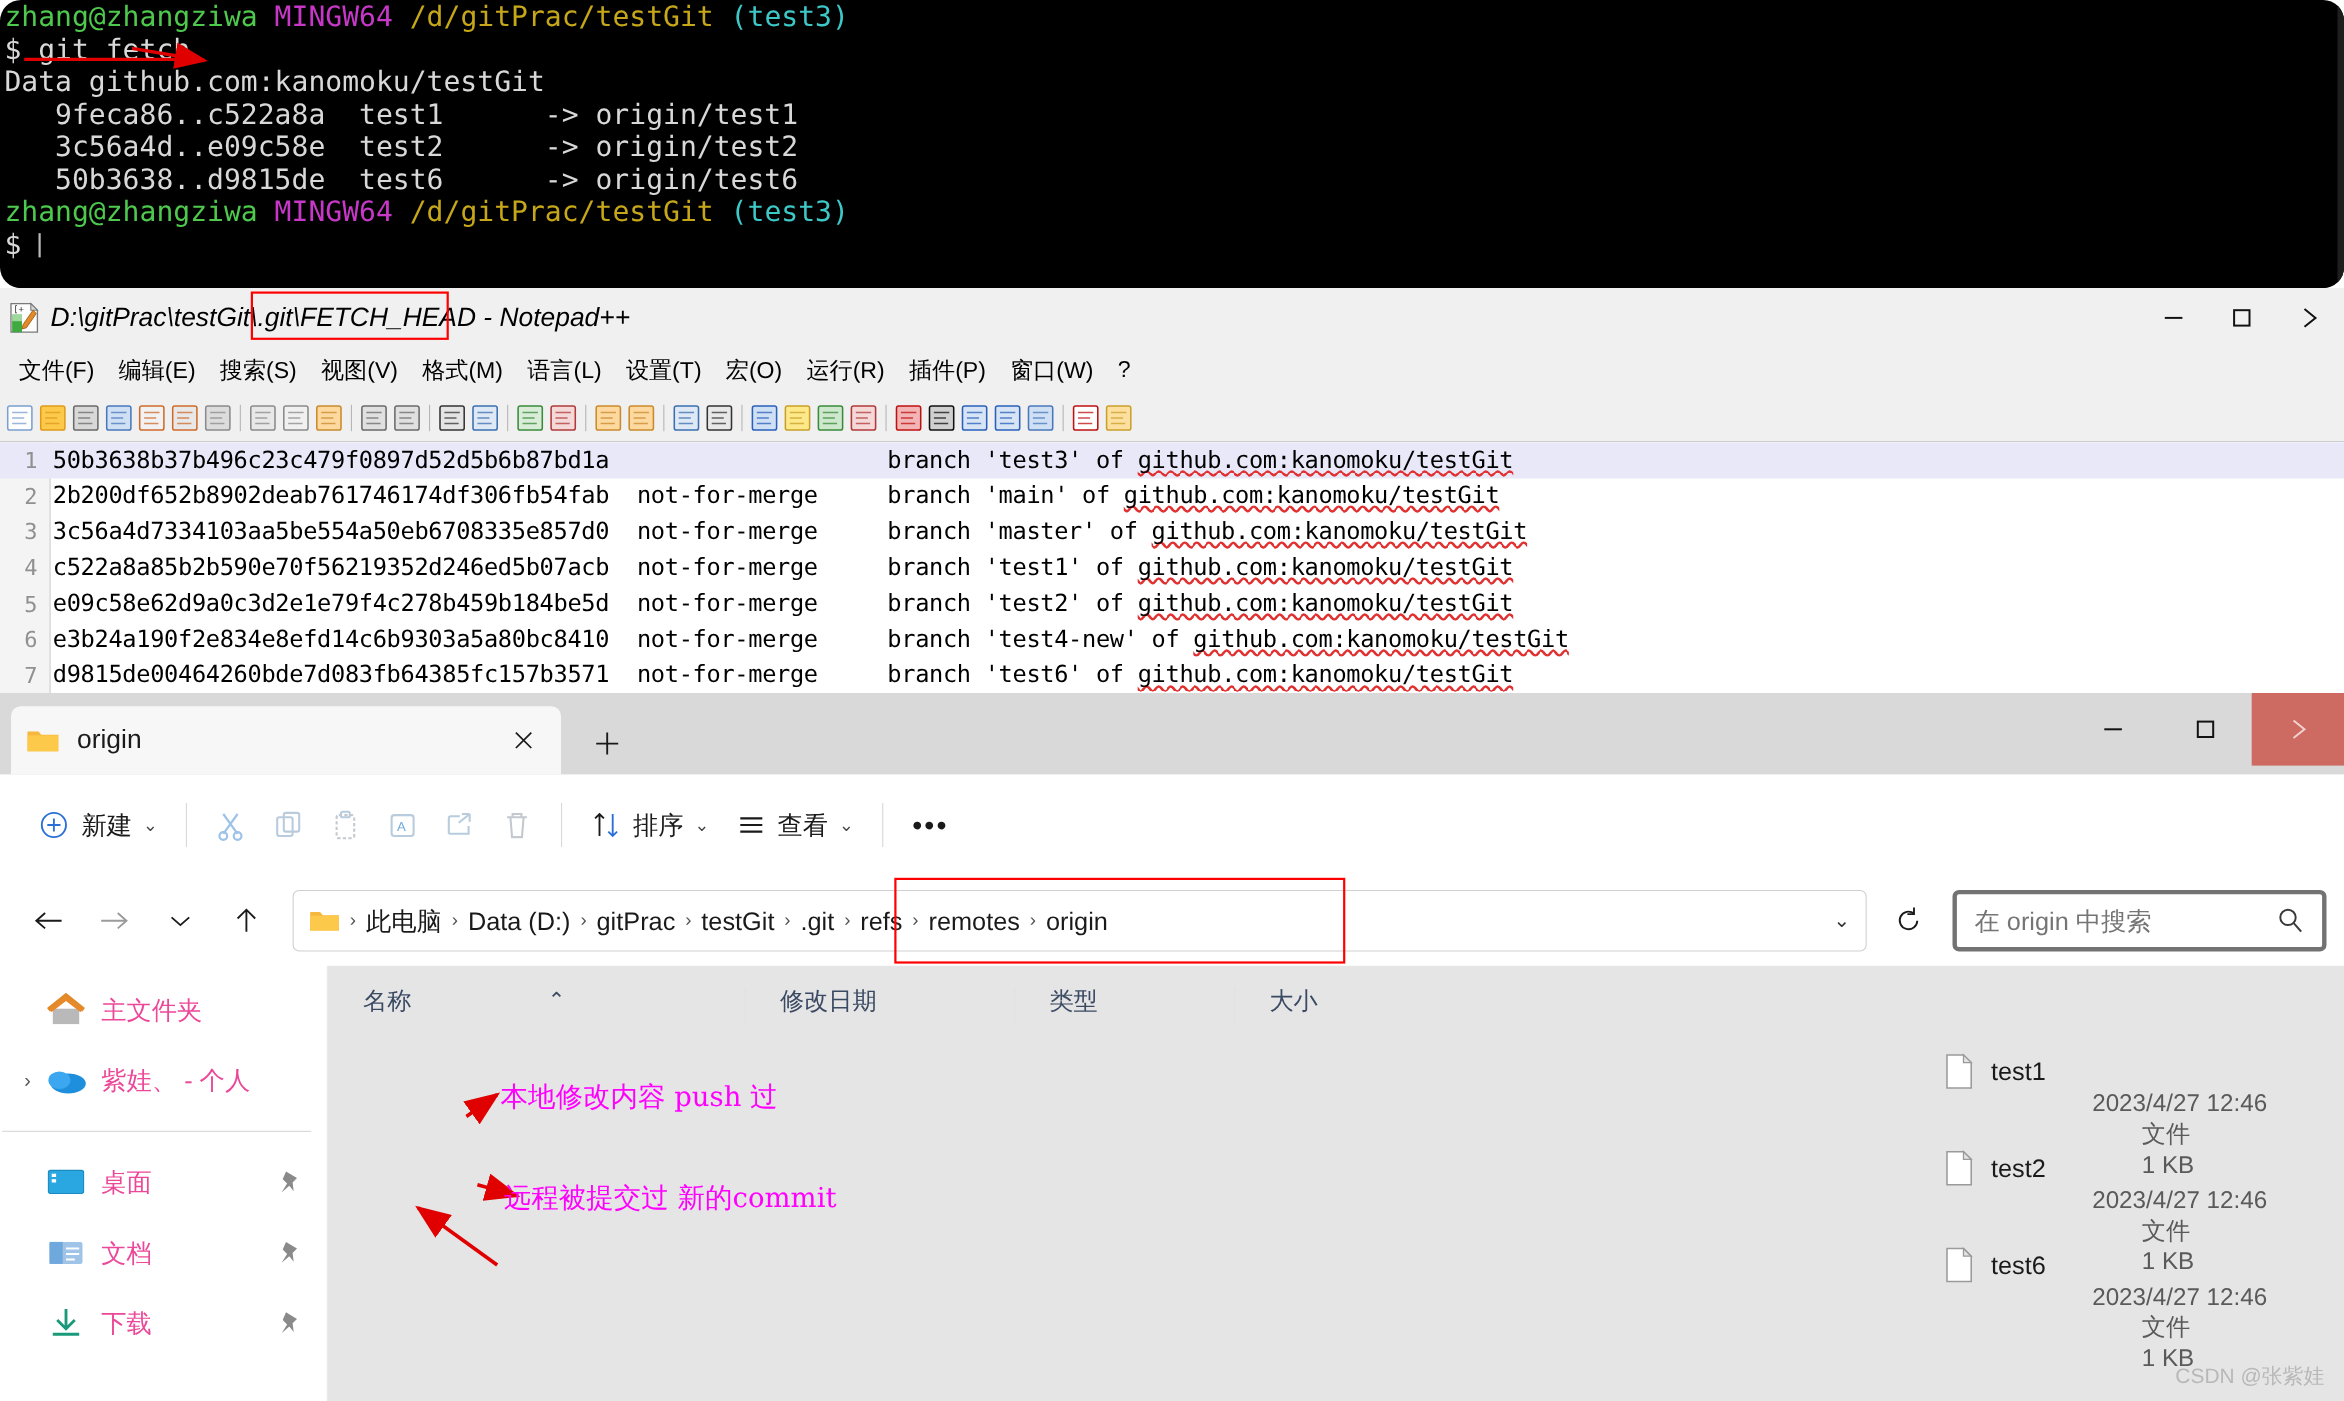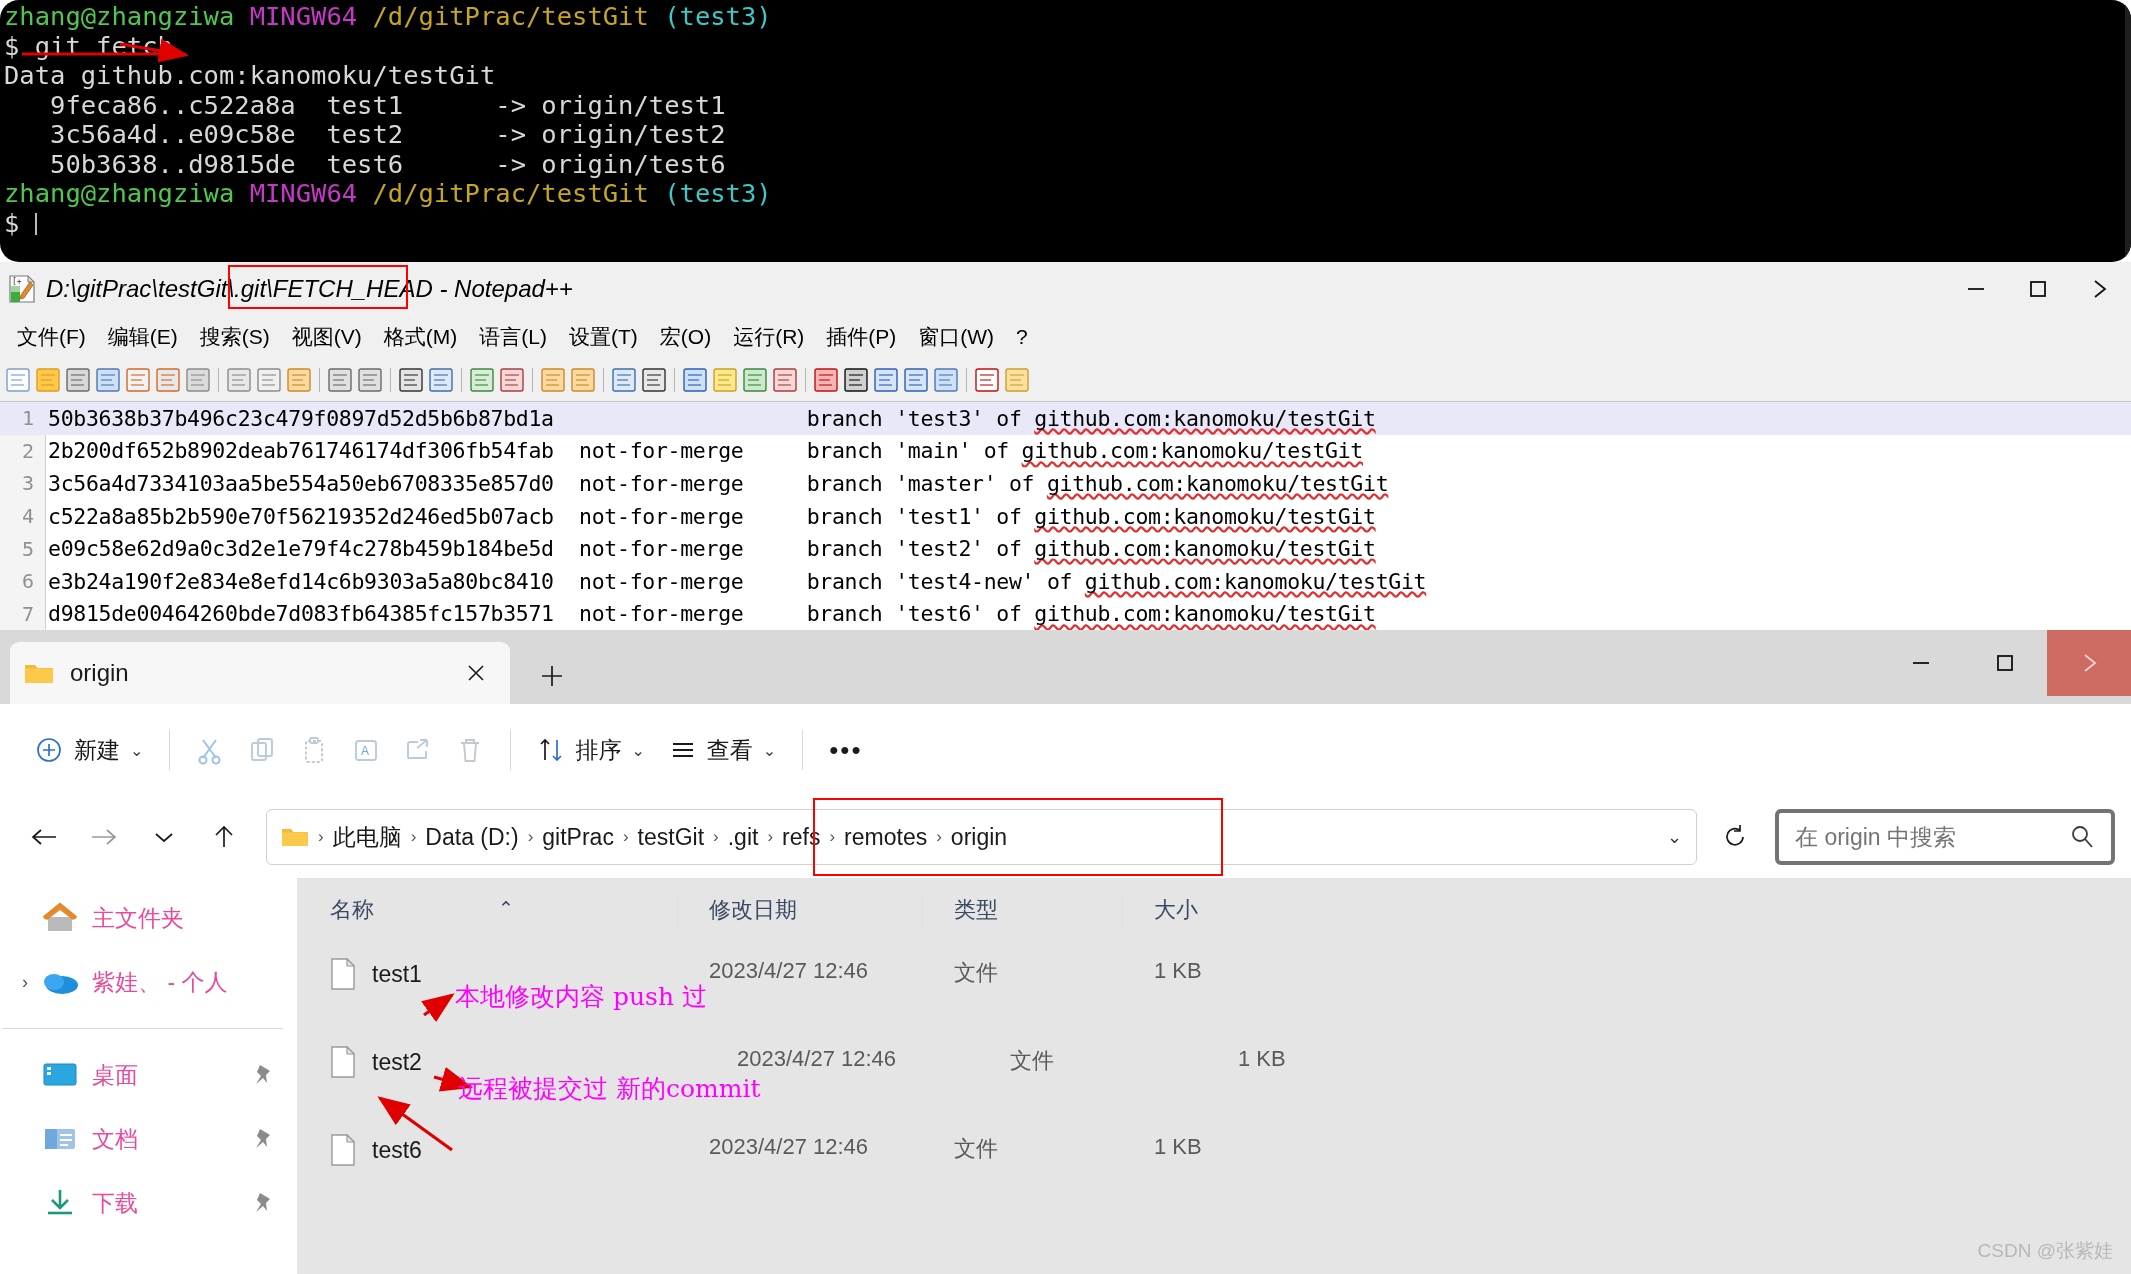--- a/index.html
+++ b/index.html
@@ -175,21 +175,21 @@
     font-size: 22px; color: #3b4a63; padding-bottom: 14px; position: relative; flex: none;
   }
   .col::before {
     content:""; position:absolute; left:-16px; top:2px; width:1px; height:34px; background:#e0e0e0;
   }
   .col.first::before { display:none; }
   .sort-caret {
     position: absolute; left: 200px; top: 2px; font-size: 19px; color: #3b4a63;
   }
 
-  .frow { height: 62px; display: flex; align-items: flex-start; position: relative; }
+  .frow { height: 62px; display: flex; align-items: flex-end; position: relative; flex-direction: column; }
   .fname { display: flex; align-items: center; flex: none; }
   .file-icon { width: 26px; height: 32px; position: relative; margin-right: 16px; margin-left: 32px; flex:none; }
   .fname-text { font-size: 23px; color: #1a1a1a; }
   .fcell { font-size: 22px; color: #5a5a5a; flex:none; }
 
   .annot {
     position: absolute; color: #ff00ff; font-family: "DejaVu Serif", serif;
     font-size: 25px; white-space: nowrap; pointer-events: none;
   }
 
@@ -789,21 +789,21 @@
                     <path d="M2 1 H17 L24 8 V31 H2 Z" fill="#fff" stroke="#9a9a9a" stroke-width="1.4"></path>
                     <path d="M17 1 L24 8 H17 Z" fill="#e4e4e4" stroke="#9a9a9a" stroke-width="1.2"></path>
                   </svg>
                 </span>
                 <span class="fname-text">test1</span>
               </div>
               <div class="fcell" style="width:245px;padding-left:16px">2023/4/27 12:46</div>
               <div class="fcell" style="width:200px;padding-left:16px">文件</div>
               <div class="fcell" style="width:200px;padding-left:16px">1 KB</div>
             </div>
-            <div class="frow" style="margin-top: 26px; gap: 28px;">
+            <div class="frow" style="margin-top: 26px;">
               <div class="fname" style="width:395px">
                 <span class="file-icon">
                   <svg width="26" height="32" viewBox="0 0 26 32">
                     <path d="M2 1 H17 L24 8 V31 H2 Z" fill="#fff" stroke="#9a9a9a" stroke-width="1.4"></path>
                     <path d="M17 1 L24 8 H17 Z" fill="#e4e4e4" stroke="#9a9a9a" stroke-width="1.2"></path>
                   </svg>
                 </span>
                 <span class="fname-text">test2</span>
               </div>
               <div class="fcell" style="width:245px;padding-left:16px">2023/4/27 12:46</div>

